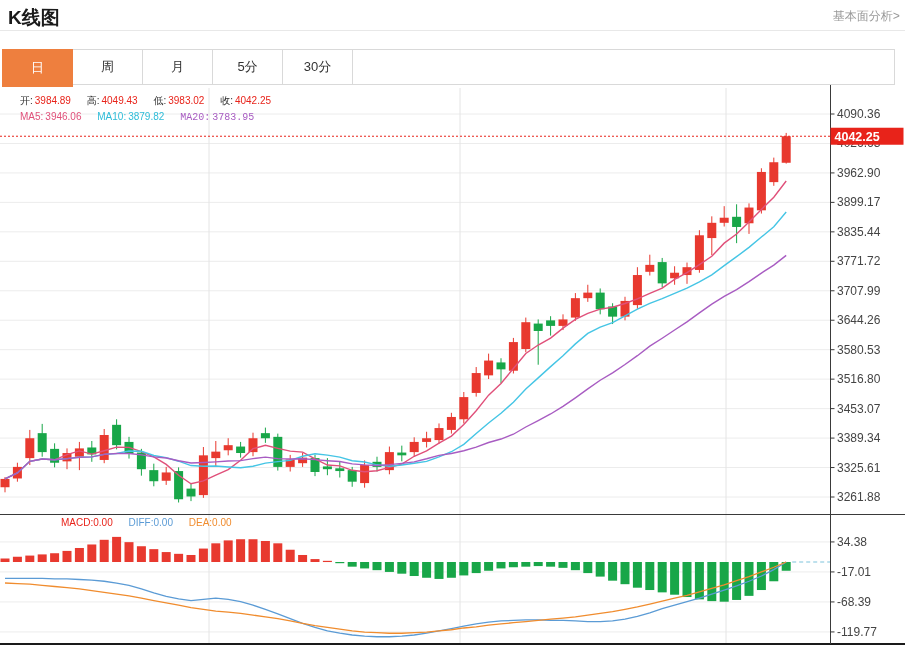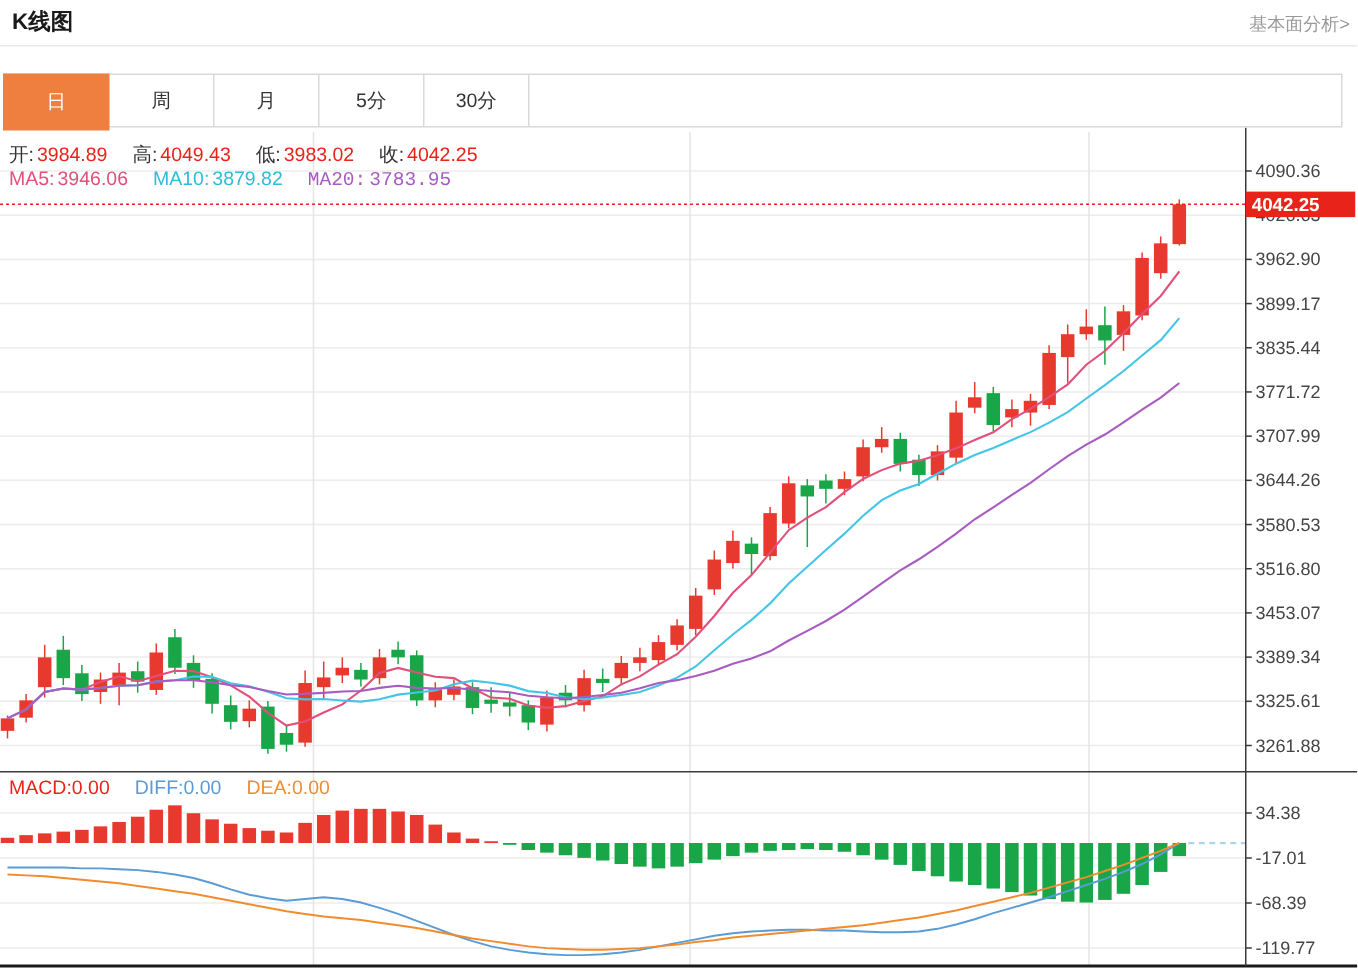--- a/index.html
+++ b/index.html
@@ -1,32 +1,32 @@
 <!DOCTYPE html>
 <html><head>
 <meta charset="utf-8">
 <style>
   html,body{margin:0;padding:0;background:#fff;width:905px;height:647px;overflow:hidden;
     font-family:"Liberation Sans",sans-serif;}
   #stage{position:relative;width:905px;height:647px;background:#fff;}
   #chart-svg{position:absolute;left:0;top:0;z-index:1;}
   .ovl{position:absolute;z-index:2;white-space:nowrap;}
-  #page-title{left:8px;top:5px;font-size:15px;font-weight:bold;color:#1a1a1a;}
+  #page-title{left:8px;top:5px;font-size:19px;font-weight:bold;color:#1a1a1a;}
   #fund-link{right:5px;top:8px;font-size:12px;color:#999;cursor:pointer;font-family:Liberation Mono, monospace;}
   #title-divider{position:absolute;left:0;top:30px;width:905px;height:1px;background:#e8e8e8;z-index:2;}
   #tabbar{left:2px;top:49px;width:893px;height:36px;display:flex;border:1px solid #d9d9d9;
     box-sizing:border-box;background:#fff;z-index:3;}
   .tab{width:70px;height:100%;display:flex;align-items:center;justify-content:center;
     font-size:13px;color:#333;border-right:1px solid #d9d9d9;box-sizing:border-box;cursor:pointer;}
   .tab.sel{background:#ee7f3e;color:#fff;border-right:none;margin:-1px 0 -1px -1px;height:38px;width:71px;}
   .tab-fill{flex:1;}
-  .inforow{left:6px;font-size:13px;}
+  .inforow{left:20px;font-size:10px;}
   #ohlc-row{top:94px;}
   #ma-row{top:111px;}
-  #macd-row{top:517px;}
+  #macd-row{top:517px;margin-left:41px;}
   .lb{color:#333;}
   .v-red{color:#e8231a;}
   .v-ma5{color:#e0507a;margin-top:16px;}
   .v-ma10{color:#2ebcd8;}
   .v-ma20{color:#a85cc2;font-family:Liberation Mono, monospace;}
   .v-diff{color:#5b9bd5;}
   .v-dea{color:#f08c2e;}
   .gap{display:inline-block;width:13px;}
   .sgap{display:inline-block;width:2px;}
 </style>

